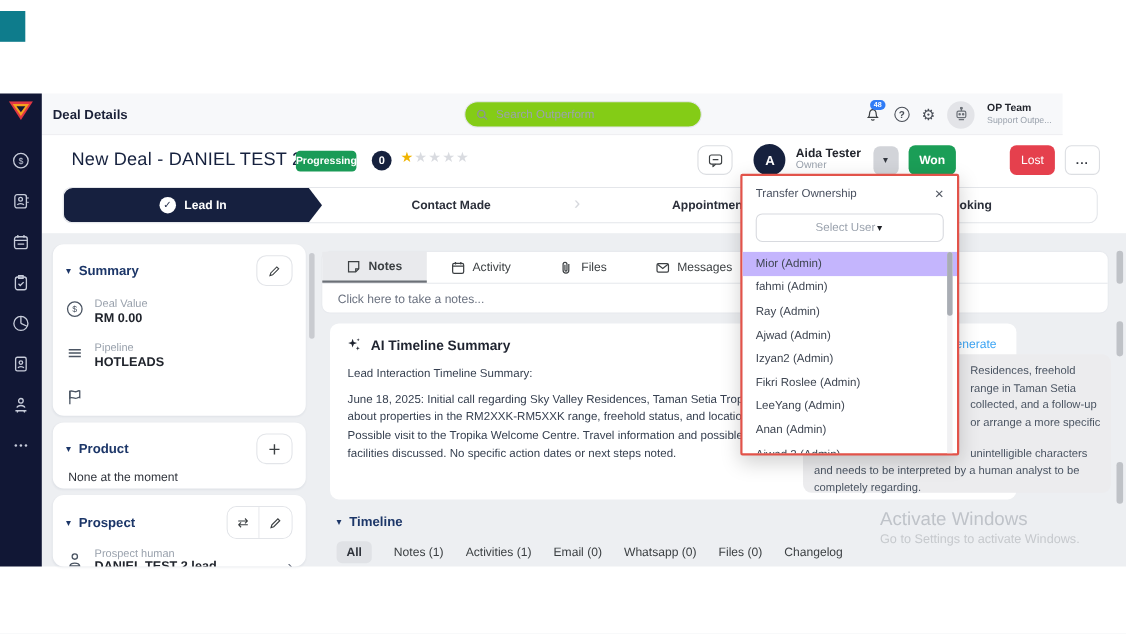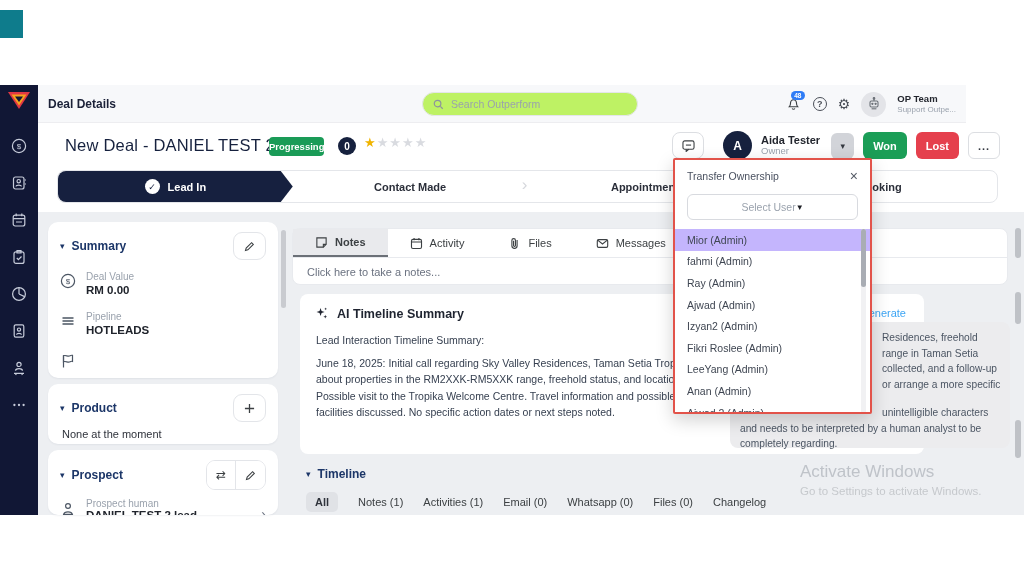--- a/index.html
+++ b/index.html
@@ -13,21 +13,21 @@
 
   
   .sidebar { left:0; top:85px; width:38px; height:430px; background:#111735; z-index:4; display:flex; flex-direction:column; align-items:center; }
   .logo { margin-top:7px; }
   .nav { margin-top:28px; display:flex; flex-direction:column; align-items:center; gap:21px; }
   .nav .icn { width:16px; height:16px; color:#c7ccda; }
 
   
   .topbar { left:38px; top:85px; width:928px; height:38px; background:#f7f8fa; border-bottom:1px solid #ededf0; z-index:2; }
   .tb-title { position:absolute; left:10px; top:12px; font-size:12px; font-weight:bold; color:#1b2138; }
-  .search { position:absolute; left:384px; top:7px; width:216px; height:24px; background:#bef264; border:1px solid #e4e6ea; border-radius:13px; display:flex; align-items:center; padding:0 10px; gap:7px; }
+  .search { position:absolute; left:384px; top:7px; width:216px; height:24px; background:#84cc16; border:1px solid #e4e6ea; border-radius:13px; display:flex; align-items:center; padding:0 10px; gap:7px; }
   .search input { border:none; outline:none; background:transparent; font-size:10.5px; color:#555; width:170px; font-family:inherit; }
   .search input::placeholder { color:#9aa2ad; }
   .tb-right { position:absolute; right:10px; top:0; height:38px; display:flex; align-items:center; gap:11px; }
   .bell-wrap { position:relative; width:16px; height:16px; }
   .bell-badge { position:absolute; top:-5px; left:5px; background:#2f7cf6; color:#fff; font-size:6.5px; font-weight:bold; padding:1px 3.5px; border-radius:5px; }
   .help-circle { width:14px; height:14px; border:1.2px solid #4a4f58; border-radius:50%; color:#4a4f58; font-size:9px; font-weight:bold; display:flex; align-items:center; justify-content:center; }
   .gear { font-size:14px; color:#4a4f58; line-height:1; }
   .tb-avatar { width:25px; height:25px; border-radius:50%; background:#e3e4e8; display:flex; align-items:center; justify-content:center; }
   .tb-user { line-height:1.15; }
   .tb-user .n { font-size:9.5px; font-weight:bold; color:#23262e; }
@@ -41,21 +41,21 @@
   .stars { position:absolute; left:326px; top:12px; font-size:13px; letter-spacing:1px; color:#d9dbe0; }
   .stars .on { color:#f0b400; }
   .deal-right { position:absolute; right:24px; top:8px; display:flex; align-items:center; gap:9px; }
   .btn-comment { width:32px; height:27px; border:1px solid #dcdee2; background:#fff; border-radius:8px; display:flex; align-items:center; justify-content:center; }
   .owner-avatar { width:29px; height:29px; border-radius:50%; background:#16213e; color:#fff; font-size:12px; font-weight:bold; display:flex; align-items:center; justify-content:center; margin-left:10px; }
   .owner-col { line-height:1.15; margin-right:2px; }
   .owner-col .n { font-size:11px; font-weight:bold; color:#23262e; }
   .owner-col .r { font-size:9.5px; color:#9aa2ad; }
   .btn-caret { width:23px; height:26px; background:#d2d4d9; border-radius:6px; font-size:9px; color:#33373f; display:flex; align-items:center; justify-content:center; }
   .btn-won { min-width:40px; height:27px; background:#1b9e57; color:#fff; font-size:11px; font-weight:bold; border-radius:6px; display:flex; align-items:center; justify-content:center; padding:0 10px; }
-  .btn-lost { min-width:40px; height:27px; background:#e5404d; color:#fff; font-size:11px; font-weight:bold; border-radius:6px; display:flex; align-items:center; justify-content:center; padding:0 10px; }
+  .btn-lost { min-width:40px; height:27px; background:#e5404d; color:#fff; font-size:11px; font-weight:normal; border-radius:6px; display:flex; align-items:center; justify-content:center; padding:0 10px;margin-left:40px; }
   .btn-more { width:32px; height:27px; border:1px solid #dcdee2; background:#fff; border-radius:6px; color:#33373f; font-size:11px; font-weight:bold; display:flex; align-items:center; justify-content:center; letter-spacing:1px; }
 
   .white-band { left:38px; top:168px; width:986px; height:44px; background:#fff; z-index:1; }
   .content-bg { left:38px; top:212px; width:986px; height:303px; background:#edeff2; z-index:1; }
 
   
   .pipeline { left:57px; top:170px; width:941px; height:33px; background:#fff; border:1px solid #e4e6ea; border-radius:8px; display:flex; z-index:3; }
   .stage { flex:1 1 0; position:relative; display:flex; align-items:center; justify-content:center; gap:8px; font-size:11px; font-weight:bold; color:#2b2f3a; }
   .stage.active { background:#16203f; color:#fff; border-radius:8px 0 0 8px;
     clip-path:polygon(0 0, calc(100% - 12px) 0, 100% 50%, calc(100% - 12px) 100%, 0 100%); }

